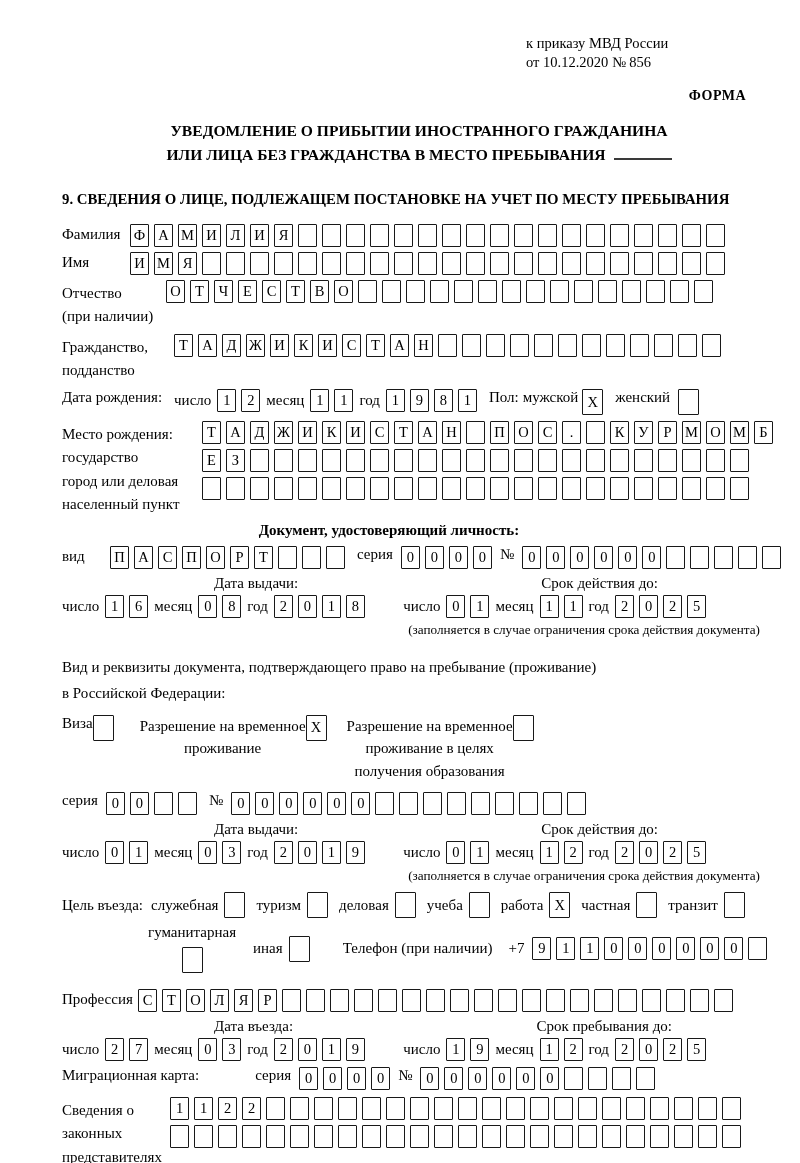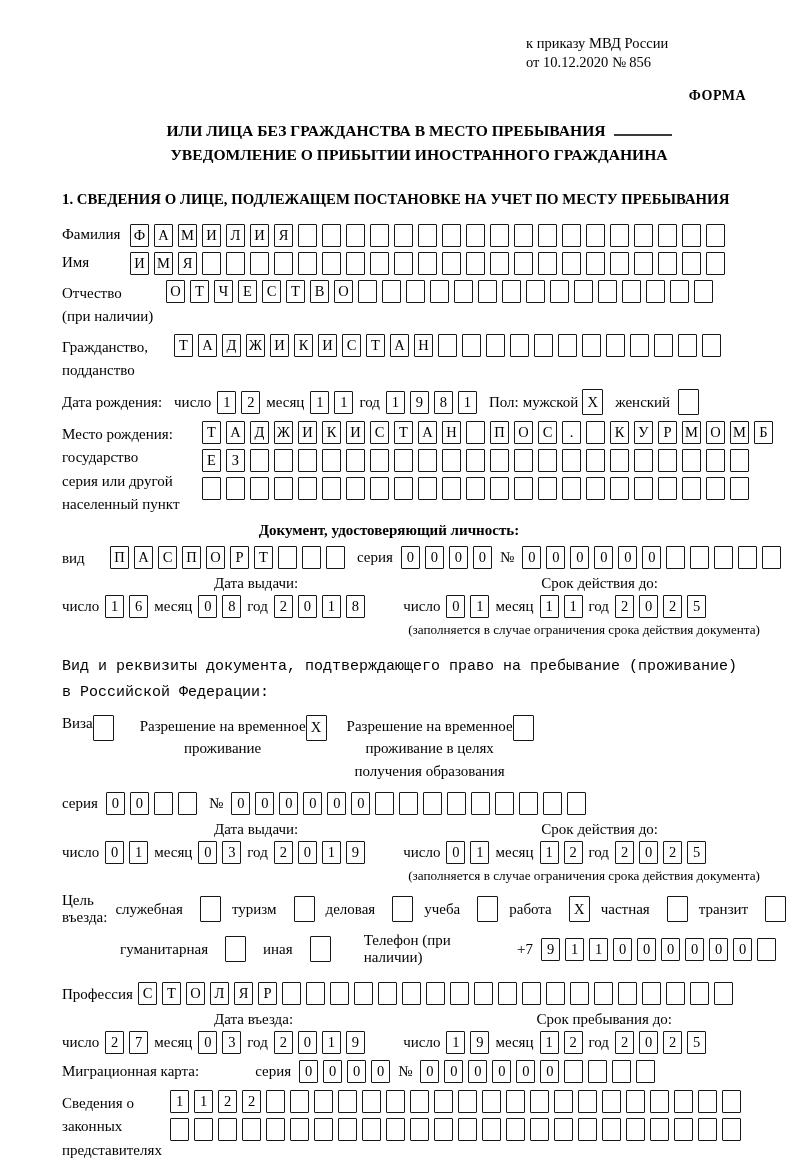--- a/index.html
+++ b/index.html
@@ -16,21 +16,21 @@
   .hdr { margin-left: auto; width: 250px; line-height: 1.3; font-size: 14.5px; }
   .hdr .sub { font-size: 12.8px; margin-top: 3px; line-height: 1.32; }
   .forma { text-align: right; padding-right: 30px; font-weight: bold; margin-top: 16px; font-size: 14px; letter-spacing: .5px; }
 
   .title { text-align: center; font-weight: bold; font-size: 15.6px; line-height: 1.55; margin-top: 15px; }
   .blank-underline { display: inline-block; width: 58px; border-bottom: 2.5px solid #3a3a3a; height: .95em; margin-left: 8px; }
 
   .sec { font-weight: bold; font-size: 14.8px; margin-top: 24px; margin-bottom: 16px; }
 
   .row { display: flex; align-items: flex-start; margin-bottom: 5px; }
-  .row.c { align-items: center; }
+  .row.c { }
   .lbl { flex: none; padding-top: 2px; }
   .lines div { line-height: 1.55; }
 
   .cells { display: inline-flex; gap: 5px; flex: none; }
   .cell {
     width: 19px; height: 23px; flex: none;
     border: 1.7px solid #181818; border-radius: 1px;
     display: inline-flex; align-items: center; justify-content: center;
     font-size: 14.5px; background: #fff;
   }
@@ -49,44 +49,44 @@
   .dhead { display: flex; margin-top: 6px; margin-bottom: 3px; gap: 48px; }
   .dhead .h1 { margin-left: 152px; }
   .dhead .h2 { margin-left: auto; margin-right: 118px; }
   .note { font-size: 13.2px; text-align: right; padding-right: 16px; margin: 1px 0 8px 0; }
 
   .center-b { text-align: center; font-weight: bold; margin: 6px 0 7px 0; padding-right: 60px; }
 
   .stack { display: flex; flex-direction: column; gap: 5px; }
 
   .optrow { display: flex; align-items: center; flex-wrap: nowrap; margin: 8px 0 6px 0; font-family: Liberation Serif, serif; }
-  .opt { display: inline-flex; align-items: center; gap: 17px; margin-right: 11px; }
+  .opt { display: inline-flex; align-items: center; gap: 6px; margin-right: 11px; }
   .grp { display: flex; align-items: flex-start; margin-right: 14px; }
   .glbl { text-align: center; line-height: 1.5; }
   .cbrow { display: flex; align-items: flex-start; margin: 8px 0 10px 0; }
-  .para { line-height: 1.75; margin-top: 16px; font-family: Liberation Mono, monospace; }
+  .para { line-height: 1.75; margin-top: 16px; }
 </style>
 </head>
 <body>
 
 <div class="page">
 
   <div class="hdr">
     <div>к приказу МВД России</div>
     <div>от 10.12.2020 № 856</div>
   </div>
 
   <div class="forma">ФОРМА</div>
 
   <div class="title">
+    <div>УВЕДОМЛЕНИЕ О ПРИБЫТИИ ИНОСТРАННОГО ГРАЖДАНИНА</div>
     <div><span>ИЛИ ЛИЦА БЕЗ ГРАЖДАНСТВА В МЕСТО ПРЕБЫВАНИЯ</span><span class="blank-underline"></span></div>
-    <div>УВЕДОМЛЕНИЕ О ПРИБЫТИИ ИНОСТРАННОГО ГРАЖДАНИНА</div>
-  </div>
-
-  <div class="sec">1. СВЕДЕНИЯ О ЛИЦЕ, ПОДЛЕЖАЩЕМ ПОСТАНОВКЕ НА УЧЕТ ПО МЕСТУ ПРЕБЫВАНИЯ</div>
+  </div>
+
+  <div class="sec">9. СВЕДЕНИЯ О ЛИЦЕ, ПОДЛЕЖАЩЕМ ПОСТАНОВКЕ НА УЧЕТ ПО МЕСТУ ПРЕБЫВАНИЯ</div>
 
   <div class="row">
     <span class="lbl w1">Фамилия</span>
     <span class="cells">
         <span class="cell">Ф</span>
         <span class="cell">А</span>
         <span class="cell">М</span>
         <span class="cell">И</span>
         <span class="cell">Л</span>
         <span class="cell">И</span>
@@ -236,21 +236,21 @@
     <span class="gap8">женский</span>
     <span class="cells cbx">
         <span class="cell"></span>
       </span>
   </div>
 
   <div class="row" style="margin-top:6px;">
     <span class="lbl w4 lines">
       <div>Место рождения:</div>
       <div>государство</div>
-      <div>серия или другой</div>
+      <div>город или деловая</div>
       <div>населенный пункт</div>
     </span>
     <span class="stack">
       <span class="cells">
           <span class="cell">Т</span>
           <span class="cell">А</span>
           <span class="cell">Д</span>
           <span class="cell">Ж</span>
           <span class="cell">И</span>
           <span class="cell">К</span>
@@ -558,21 +558,21 @@
     </span>
     <span class="opt" style="margin-right:0;">
       <span>транзит</span>
       <span class="cells cbx">
           <span class="cell"></span>
         </span>
     </span>
   </div>
 
   <div class="optrow" style="margin-top:2px;">
-    <span class="opt" style="margin-left:58px;">
+    <span class="opt" style="margin-left:86px;flex-direction:column;">
       <span>гуманитарная</span>
       <span class="cells cbx">
           <span class="cell"></span>
         </span>
     </span>
     <span class="opt" style="margin-left:6px;">
       <span>иная</span>
       <span class="cells cbx">
           <span class="cell"></span>
         </span>

